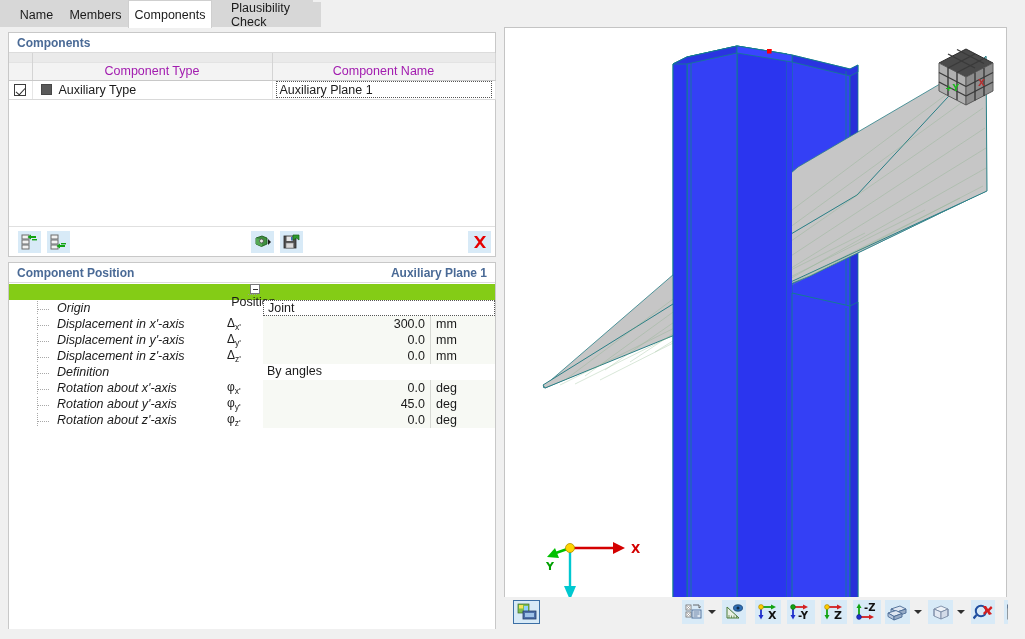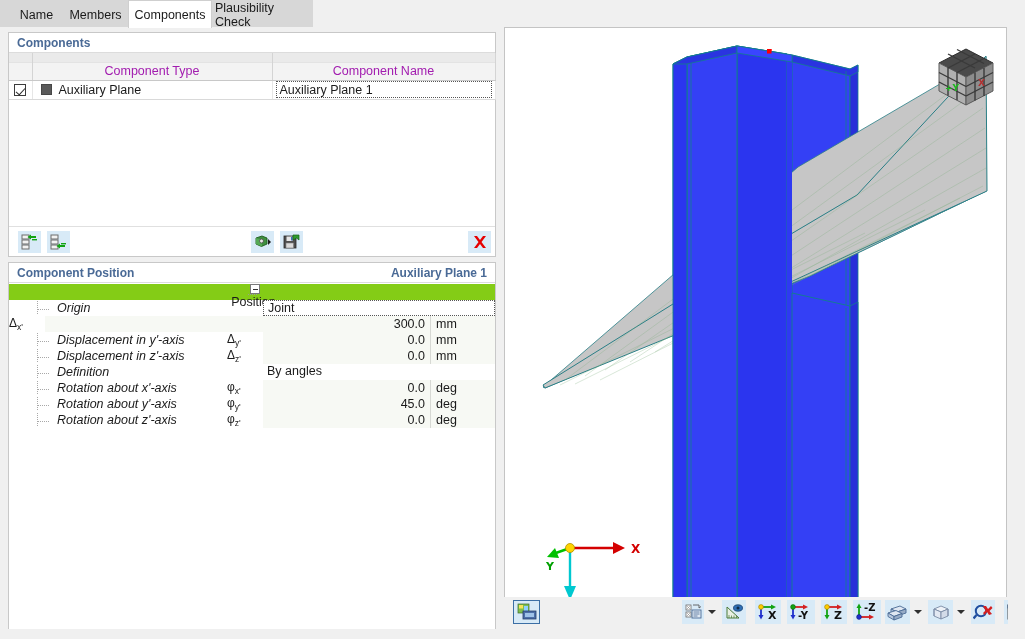--- a/index.html
+++ b/index.html
@@ -209,21 +209,21 @@
     <div class="tabstrip-bg"></div>
     <div class="tab" style="left:10px;width:53px;">
       <span>Name</span>
     </div>
     <div class="tab" style="left:63px;width:65px;">
       <span>Members</span>
     </div>
     <div class="tab active" style="left:128px;width:84px;">
       <span>Components</span>
     </div>
-    <div class="tab" style="left:204px;width:101px;">
+    <div class="tab" style="left:220px;width:101px;">
       <span>Plausibility Check</span>
     </div>
   </div>
 
   <div class="leftpane">
 
     <div class="panel-components">
       <div class="panel-title">
         <span>Components</span>
       </div>
@@ -247,21 +247,21 @@
           </tr>
         </thead>
         <tbody>
           <tr>
             <td class="cell-check">
               <span class="chk"></span>
             </td>
             <td>
               <div class="typecell">
                 <span class="swatch-plane"></span>
-                <span>Auxiliary Plane</span>
+                <span>Auxiliary Type</span>
               </div>
             </td>
             <td>
               <div class="namecell">Auxiliary Plane 1</div>
             </td>
           </tr>
         </tbody>
       </table>
 
       <div class="ctoolbar">
@@ -326,20 +326,23 @@
           <span class="r-label">Origin<i class="treeline-v"></i>
             <i class="treeline-h"></i>
           </span>
           <span class="r-sym"></span>
           <span class="r-val">
             <span class="v-text focused">Joint</span>
           </span>
         </div>
 
         <div class="grow">
+          <span class="r-label">Displacement in x'-axis<i class="treeline-v"></i>
+            <i class="treeline-h"></i>
+          </span>
           <span class="r-sym">Δ<sub>x'</sub></span>
           <span class="r-val">
             <span class="v-num">300.0</span>
             <span class="v-unit">mm</span>
           </span>
         </div>
 
         <div class="grow">
           <span class="r-label">Displacement in y'-axis<i class="treeline-v"></i>
             <i class="treeline-h"></i>

